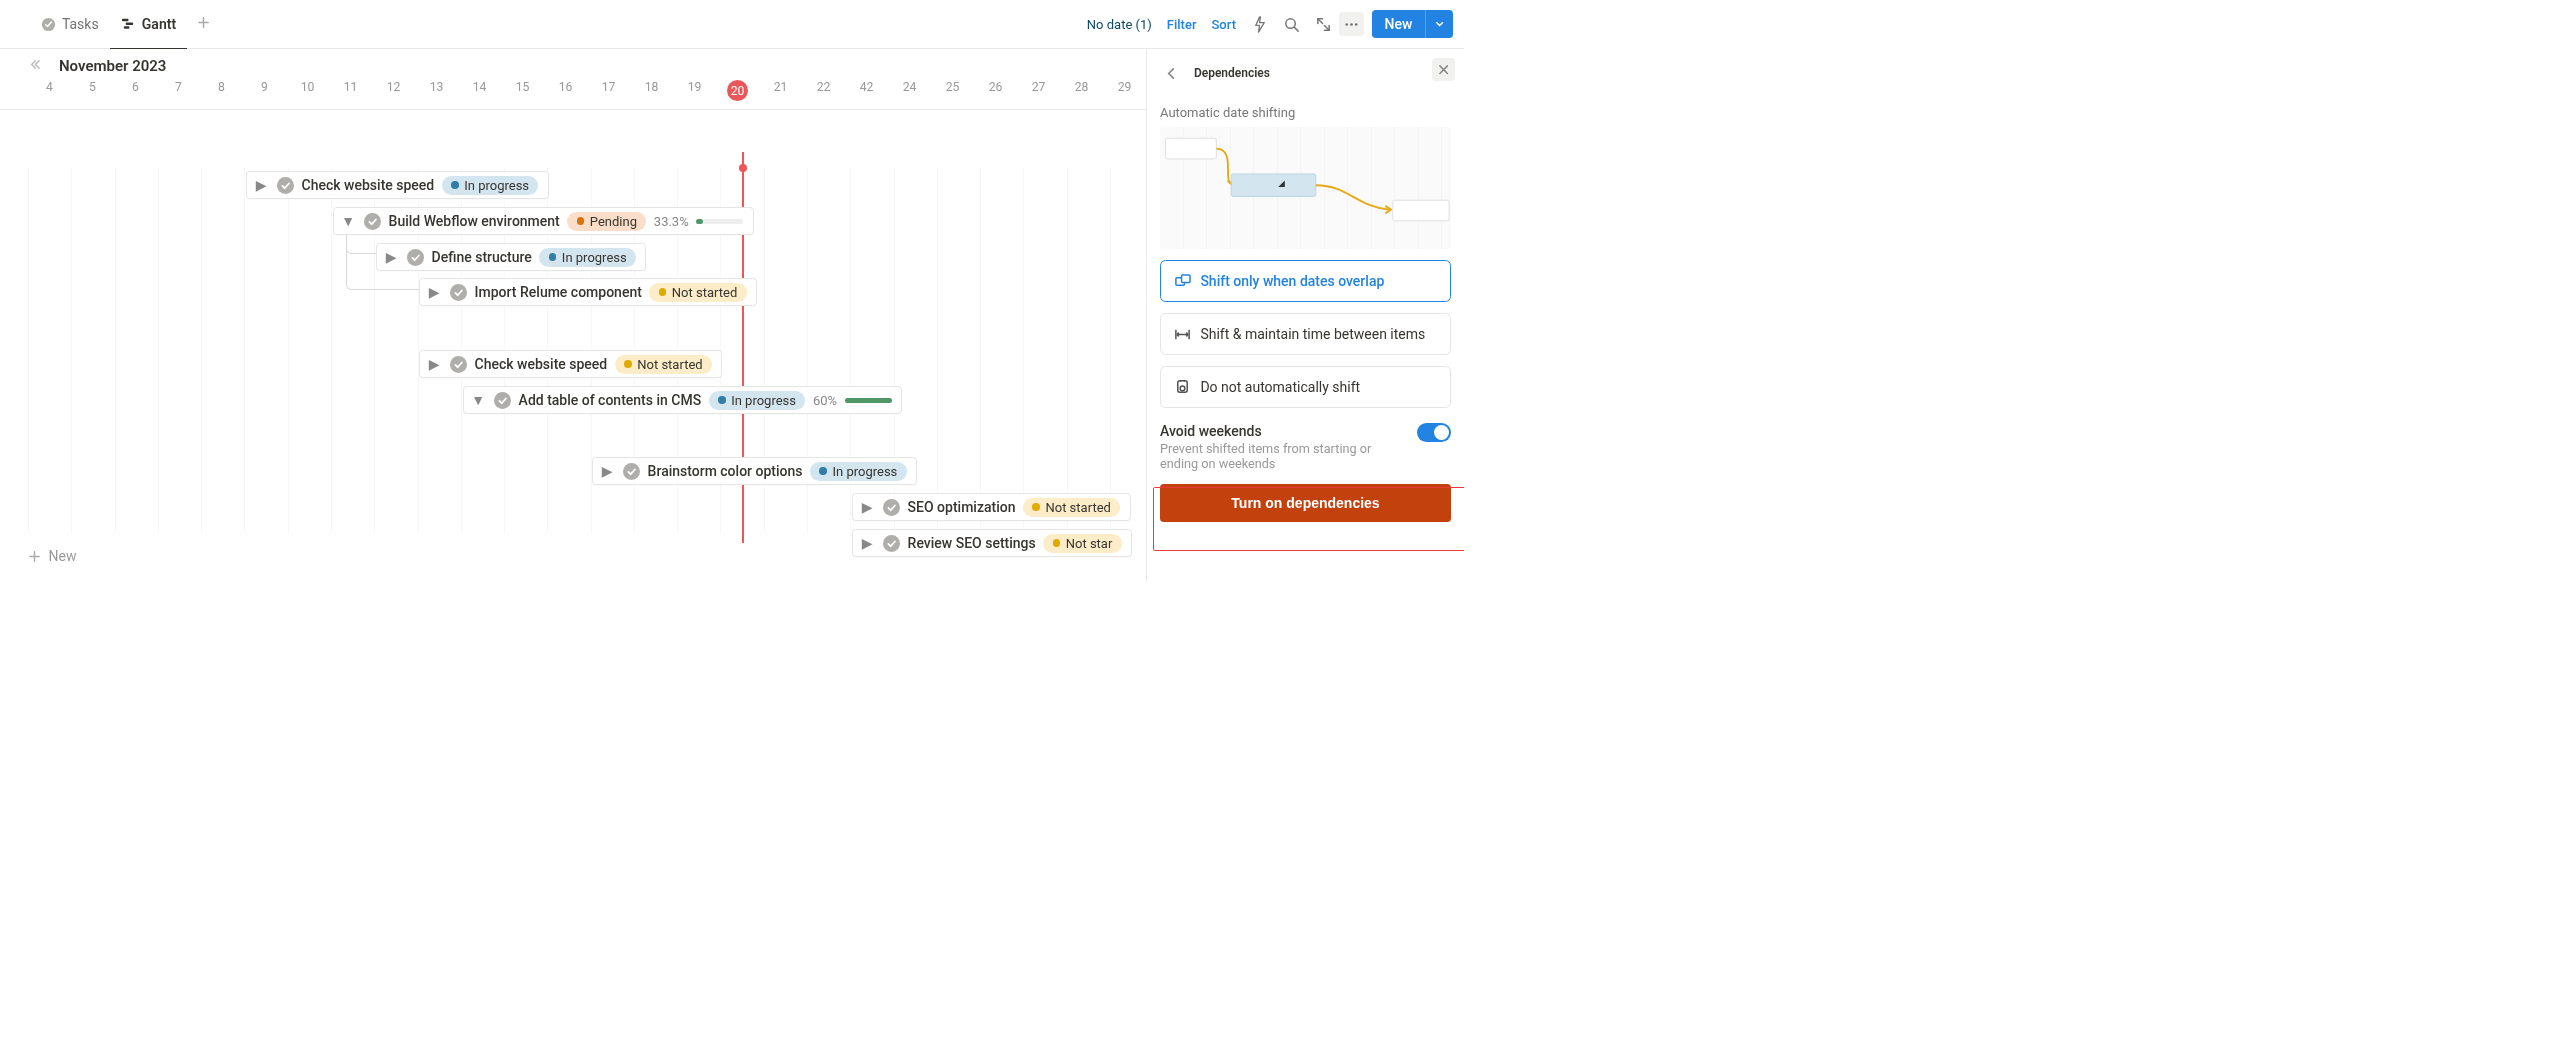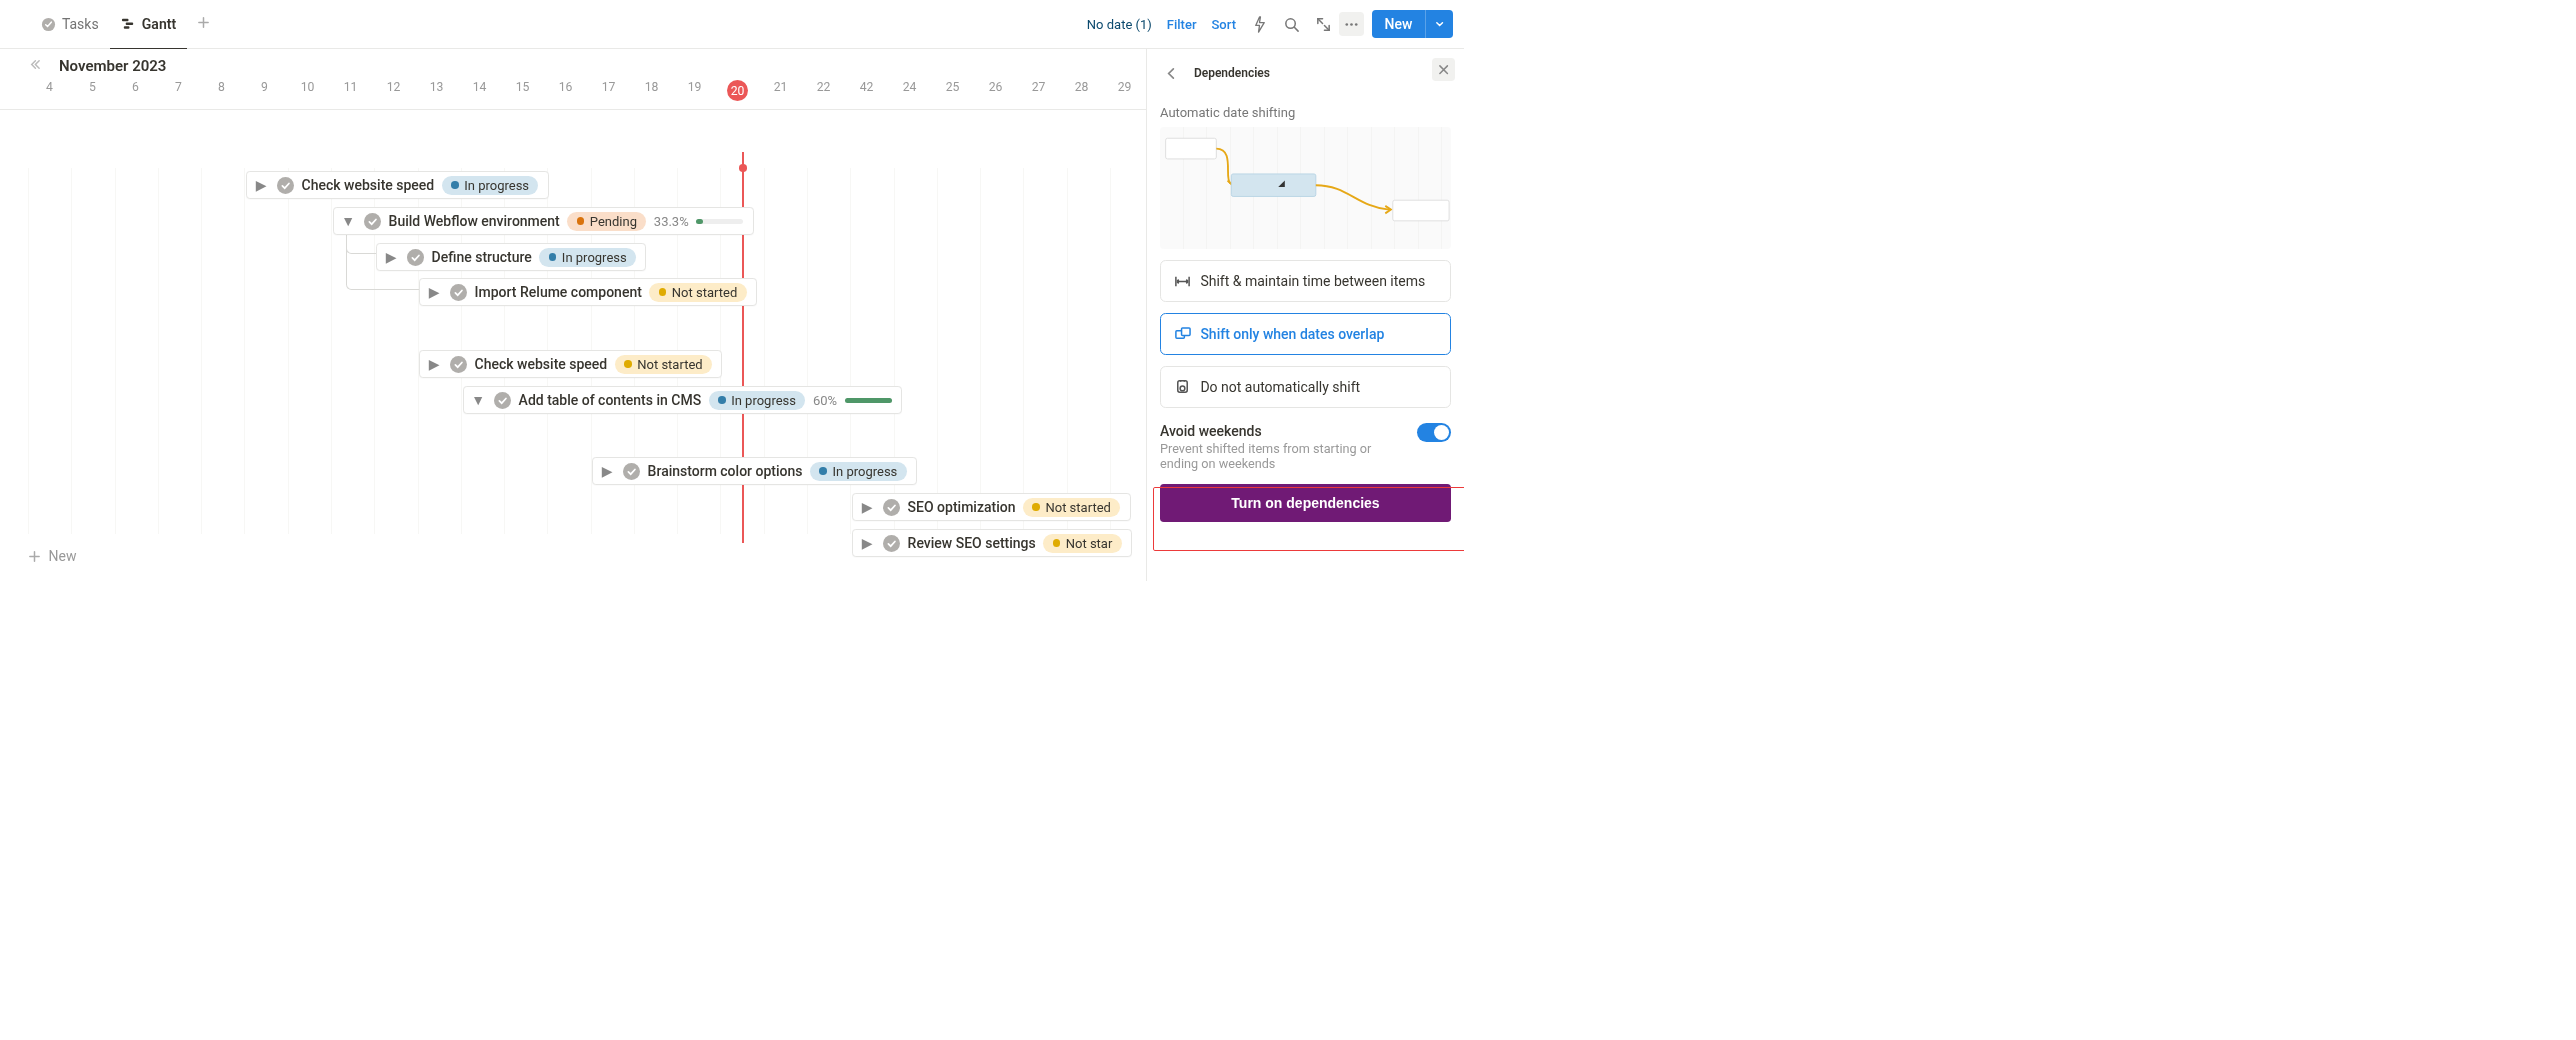--- a/index.html
+++ b/index.html
@@ -59,21 +59,21 @@
   .illus svg { position:absolute; inset:0; }
   .side-opt { margin-top:11.3px; border:0.9px solid #e5e5e3; border-radius:5.6px; padding: 11.3px 13px; display:flex; align-items:center; gap:9.4px; cursor:pointer; font-size:14px; }
   .side-opt.selected { border:1.9px solid #2383e2; color:#2383e2; font-weight:500; }
   .side-opt svg { width:17px; height:17px; flex-shrink:0; }
   .avoid { margin-top:15px; display:flex; align-items:flex-start; gap:11.3px; }
   .avoid .txt { flex:1; }
   .avoid .txt .t { font-weight:500; font-size:14px; }
   .avoid .txt .s { color:#999; font-size:12.7px; margin-top:1.9px; }
   .toggle { width:34px; height:19px; background:#2383e2; border-radius:9.4px; position:relative; flex-shrink:0; }
   .toggle .knob{ position:absolute; right:1.9px; top:1.9px; width:15px; height:15px; background:#fff; border-radius:50%; }
-  .primary-btn { margin-top:13px; width:100%; padding:11.3px; background:#701a75; color:#fff; border:none; border-radius:3.8px; font-weight:600; font-size:14px; cursor:pointer; }
+  .primary-btn { margin-top:13px; width:100%; padding:11.3px; background:#c2410c; color:#fff; border:none; border-radius:3.8px; font-weight:600; font-size:14px; cursor:pointer; }
   .highlight-box { position:absolute; border:1.9px solid #ec3a3a; border-radius:1.9px; width:313px; height:64px; pointer-events:none; }
 </style>
 </head>
 <body>
 
 <div class="app">
 
   <div class="topbar">
     <div class="tab">
       <span class="ticon">
@@ -346,33 +346,33 @@
           <rect x="6" y="12" width="54" height="22" rx="2" fill="#fff" stroke="#ddd"></rect>
           <path d="M60 23 C 80 23, 68 55, 75 60" stroke="#e6a817" stroke-width="2" fill="none"></path>
           <path d="M72 57 l4 4 l4-4" stroke="#e6a817" stroke-width="2" fill="none"></path>
           <rect x="76" y="50" width="90" height="24" rx="2" fill="#d3e5ef" stroke="#b9d4e4"></rect>
           <path d="M130 60 l-4 4 l7 0 l0 -7 z" fill="#333"></path>
           <path d="M166 62 C 200 62, 210 85, 244 88" stroke="#e6a817" stroke-width="2" fill="none"></path>
           <path d="M240 84 l6 4 l-6 4" stroke="#e6a817" stroke-width="2" fill="none"></path>
           <rect x="248" y="78" width="60" height="22" rx="2" fill="#fff" stroke="#ddd"></rect>
         </svg>
       </div>
+      <div class="side-opt selected">
+        <svg viewBox="0 0 18 18" stroke="#2383e2" fill="none" stroke-width="1.6">
+            <rect x="2" y="5" width="9" height="8" rx="1"></rect>
+            <rect x="8" y="2" width="9" height="8" rx="1" fill="#fff"></rect>
+          </svg>
+        <span>Shift only when dates overlap</span>
+      </div>
       <div class="side-opt">
         <svg viewBox="0 0 18 18" stroke="#555" fill="none" stroke-width="1.6">
             <path d="M3 9h12M3 9l2-2M3 9l2 2M15 9l-2-2M15 9l-2 2"></path>
             <path d="M2 4v10M16 4v10"></path>
           </svg>
         <span>Shift &amp; maintain time between items</span>
-      </div>
-      <div class="side-opt selected">
-        <svg viewBox="0 0 18 18" stroke="#2383e2" fill="none" stroke-width="1.6">
-            <rect x="2" y="5" width="9" height="8" rx="1"></rect>
-            <rect x="8" y="2" width="9" height="8" rx="1" fill="#fff"></rect>
-          </svg>
-        <span>Shift only when dates overlap</span>
       </div>
       <div class="side-opt">
         <svg viewBox="0 0 18 18" stroke="#555" fill="none" stroke-width="1.6">
             <rect x="4" y="3" width="10" height="12" rx="2"></rect>
             <path d="M7 2v2M11 2v2"></path>
             <circle cx="9" cy="11" r="2.5"></circle>
           </svg>
         <span>Do not automatically shift</span>
       </div>
       <div class="avoid">

